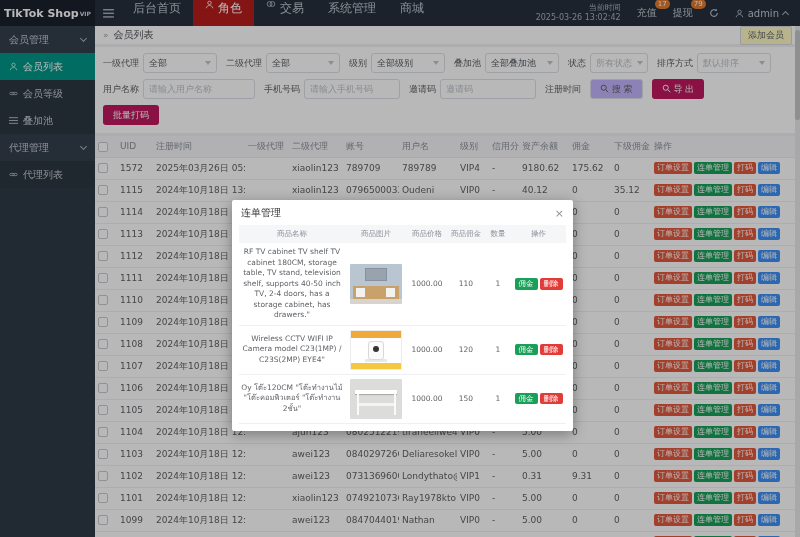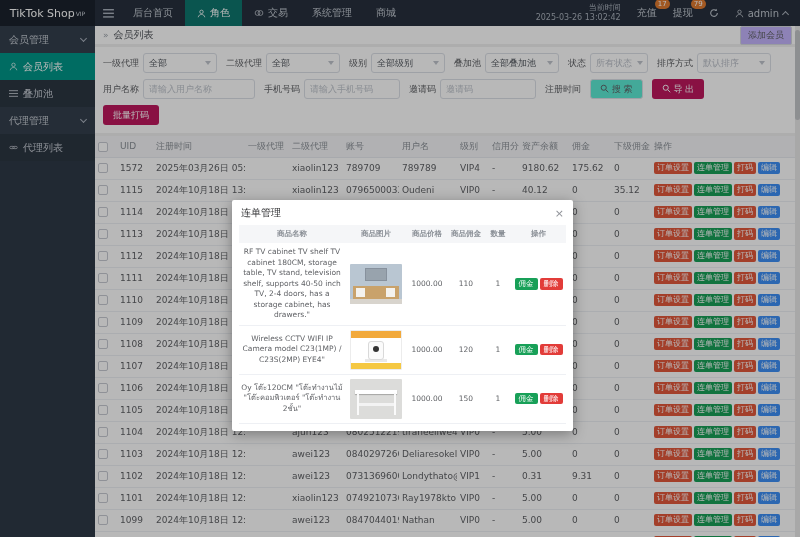--- a/index.html
+++ b/index.html
@@ -1,25 +1,25 @@
 <!DOCTYPE html>
 <html><head>
 <meta charset="utf-8">
 <style>
 *{margin:0;padding:0;box-sizing:border-box}
 html,body{width:800px;height:537px;overflow:hidden}
 body{font-family:"DejaVu Sans","Liberation Sans",sans-serif;background:#f0f0f0;font-size:10px;color:#606266}
 .page{position:relative;width:800px;height:537px;overflow:hidden}
 
 .navbar{height:26px;background:#28303d;display:flex;align-items:stretch;color:#bfc6cf}
-.logo{width:95px;background:#1b222d;color:#fff;display:flex;align-items:center;justify-content:center;font-weight:normal;font-size:11px;flex:none}
+.logo{width:95px;background:#1b222d;color:#fff;display:flex;align-items:center;justify-content:center;font-weight:bold;font-size:11px;flex:none}
 .logo sup{font-size:6px;margin-left:1px;color:#cfd6de}
 .menu-toggle{width:26px;display:flex;align-items:center;justify-content:center;color:#aab2bd}
-.nav-item{padding:0 12px;display:flex;align-items:center;gap:4px;font-size:10px;cursor:pointer}
-.nav-item.active{background:#0f766e;color:#fff}
+.nav-item{padding:0 12px;display:flex;align-items:flex-start;gap:4px;font-size:12px;cursor:pointer}
+.nav-item.active{background:#b91c1c;color:#fff}
 .nicon{display:flex;align-items:center}
 .nav-right{margin-left:auto;display:flex;align-items:center;gap:16px;padding-right:12px}
 .time-block{text-align:right;font-size:8px;line-height:1.25;color:#aab2bd}
 .nav-link{position:relative;font-size:10px;cursor:pointer}
 .badge{position:absolute;top:-7px;right:-13px;background:#e07b30;color:#fff;border-radius:7px;font-size:7px;padding:0 3px;line-height:10px;min-width:12px;text-align:center}
 .user-wrap{display:flex;align-items:center;gap:4px;cursor:pointer}
 .chev{display:inline-block;width:5px;height:5px;border-right:1px solid #aab2bd;border-bottom:1px solid #aab2bd}
 .chev.up{transform:rotate(-135deg);margin-top:3px}
 .chev.down{transform:rotate(45deg);margin-top:-2px}
 
@@ -27,33 +27,33 @@
 .sidebar{width:95px;background:#2f3a47;color:#c3c9d1;flex:none}
 .group-header{height:27px;display:flex;align-items:center;justify-content:space-between;padding:0 9px;font-size:10px;background:#343f4d;cursor:pointer}
 .side-item{height:27px;display:flex;align-items:center;gap:5px;padding:0 9px;font-size:10px;background:#2c3642;cursor:pointer}
 .side-item.active{background:#009688;color:#fff}
 .sicon{display:flex;align-items:center;opacity:.85}
 .main{flex:1;display:flex;flex-direction:column;background:#f0f0f0;overflow:hidden}
 
 .crumb{height:18px;background:#fff;display:flex;align-items:center;justify-content:space-between;padding:0 8px;font-size:10px;color:#51555b}
 .crumb-left{display:flex;align-items:center;gap:5px}
 .crumb-mark{color:#9aa0a8;font-size:9px}
-.add-btn{border:1px solid #d4d8de;background:#c4b5fd;border-radius:2px;font-size:9px;padding:2px 7px;color:#606266;cursor:pointer}
+.add-btn{border:1px solid #d4d8de;background:#fef9c3;border-radius:2px;font-size:9px;padding:2px 7px;color:#606266;cursor:pointer}
 
 .filter-card{background:#fff;margin-top:3px;padding:6px 8px 2px 8px}
 .f-row{display:flex;align-items:center;gap:9px;margin-bottom:6px;flex-wrap:nowrap}
 .f-group{display:flex;align-items:center;gap:4px;white-space:nowrap}
 .f-label{font-size:9px;color:#606266}
 .f-select{display:flex;align-items:center;justify-content:space-between;border:1px solid #dcdfe6;border-radius:3px;height:20px;padding:0 5px;font-size:9px;color:#555a61;background:#fff;cursor:pointer}
 .f-select .val.ph{color:#b9bec7}
 .caret{width:0;height:0;border-left:3px solid transparent;border-right:3px solid transparent;border-top:4px solid #c0c4cc;margin-left:5px;flex:none}
 .f-input{border:1px solid #dcdfe6;border-radius:3px;height:20px;padding:0 5px;font-size:9px;background:#fff;display:flex;align-items:center;overflow:hidden;white-space:nowrap}
 .phtxt{color:#bfc4cc}
 .btn{border-radius:3px;font-size:9px;height:20px;padding:0 9px;display:inline-flex;align-items:center;gap:3px;border:1px solid transparent;cursor:pointer;white-space:nowrap}
-.btn-plain{background:#5eead4;border-color:#dcdfe6;color:#606266}
+.btn-plain{background:#c4b5fd;border-color:#dcdfe6;color:#606266}
 .btn-orange{background:#be185d;color:#fff}
 
 .table-card{background:#fff;margin-top:3px;flex:1;overflow:hidden}
 table.main-t{width:100%;border-collapse:collapse;table-layout:fixed;font-size:9px;color:#606266}
 .main-t thead th{background:#f5f6f8;color:#8b9097;font-weight:normal;height:21px;border-bottom:1px solid #e8ebf0;text-align:left;padding:0 3px;overflow:hidden;white-space:nowrap;font-size:9px}
 .main-t td{height:22px;border-bottom:1px solid #eef0f4;padding:0 3px;overflow:hidden;white-space:nowrap}
 .cb{display:inline-block;width:10px;height:10px;border:1px solid #c6cad1;border-radius:2px;background:#fff;vertical-align:middle;cursor:pointer}
 .act-btn{display:inline-block;border-radius:2px;color:#fff;font-size:8px;padding:2px 3px;margin-right:2px;line-height:1;cursor:pointer}
 .ab-orange{background:#e2583b}
 .ab-green{background:#18a058}
@@ -61,21 +61,21 @@
 
 .scrollbar{position:absolute;right:0;top:26px;bottom:0;width:5px;background:#e9e9e9;z-index:5}
 .scroll-thumb{position:absolute;top:4px;right:0;width:5px;height:90px;background:#c4c6ca;border-radius:3px}
 
 .overlay{position:absolute;inset:0;background:rgba(0,0,0,.28);z-index:50}
 .modal{position:absolute;left:232px;top:200px;width:341px;background:#fff;z-index:60;border-radius:2px;box-shadow:0 3px 14px rgba(0,0,0,.35)}
 .modal-head{display:flex;justify-content:space-between;align-items:center;padding:6px 9px 5px 9px;font-size:10px;color:#303133}
 .close-x{cursor:pointer;color:#909399;font-size:11px;line-height:1}
 .modal-body{padding:0 7px 7px 7px}
 table.m-t{width:100%;border-collapse:collapse;table-layout:fixed;font-size:7.5px;color:#606266}
-.m-t th{background:#f5f6f8;color:#8b9097;font-weight:bold;height:18px;padding:0 2px;font-size:7.5px;text-align:center}
+.m-t th{background:#f5f6f8;color:#8b9097;font-weight:normal;height:18px;padding:0 2px;font-size:7.5px;text-align:center}
 .m-t td{border-bottom:1px solid #eef0f4;padding:4px 2px;text-align:center;vertical-align:middle}
 .m-name{line-height:1.4;text-align:center;word-wrap:break-word;white-space:normal}
 .mini-btn{display:inline-block;font-size:7.5px;padding:2px 4px;border-radius:2px;color:#fff;margin:0 1px;line-height:1;cursor:pointer}
 .mb-green{background:#18a058}
 .mb-red{background:#e23c39}
 
 .prod{width:52px;height:40px;margin:0 auto;position:relative;overflow:hidden;border-radius:1px}
 .img-tv{background:#b9c6d2}
 .img-tv .tv{position:absolute;left:15px;top:4px;width:22px;height:13px;background:#98a3ad;border:1px solid #87919d}
 .img-tv .cab{position:absolute;left:3px;bottom:5px;width:46px;height:13px;background:#c9a26b}
@@ -182,20 +182,29 @@
           <span class="chev down"></span>
         </div>
         <div class="side-item active">
           <span class="sicon">
             <svg width="9" height="9" viewBox="0 0 12 12">
               <circle cx="6" cy="3.8" r="2.3" fill="none" stroke="currentColor" stroke-width="1.1"></circle>
               <path d="M1.6 11c.4-2.4 2.2-3.7 4.4-3.7s4 1.3 4.4 3.7" fill="none" stroke="currentColor" stroke-width="1.1"></path>
             </svg>
           </span>
           <span>会员列表</span>
+        </div>
+        <div class="side-item">
+          <span class="sicon">
+            <svg width="9" height="9" viewBox="0 0 12 12">
+              <rect x="1" y="4.5" width="6" height="3" rx="1.5" fill="none" stroke="currentColor" stroke-width="1.1"></rect>
+              <rect x="5" y="4.5" width="6" height="3" rx="1.5" fill="none" stroke="currentColor" stroke-width="1.1"></rect>
+            </svg>
+          </span>
+          <span>会员等级</span>
         </div>
         <div class="side-item">
           <span class="sicon">
             <svg width="9" height="9" viewBox="0 0 12 12">
               <rect y="1.5" width="12" height="1.4" fill="currentColor"></rect>
               <rect y="5.3" width="12" height="1.4" fill="currentColor"></rect>
               <rect y="9.1" width="12" height="1.4" fill="currentColor"></rect>
             </svg>
           </span>
           <span>叠加池</span>

